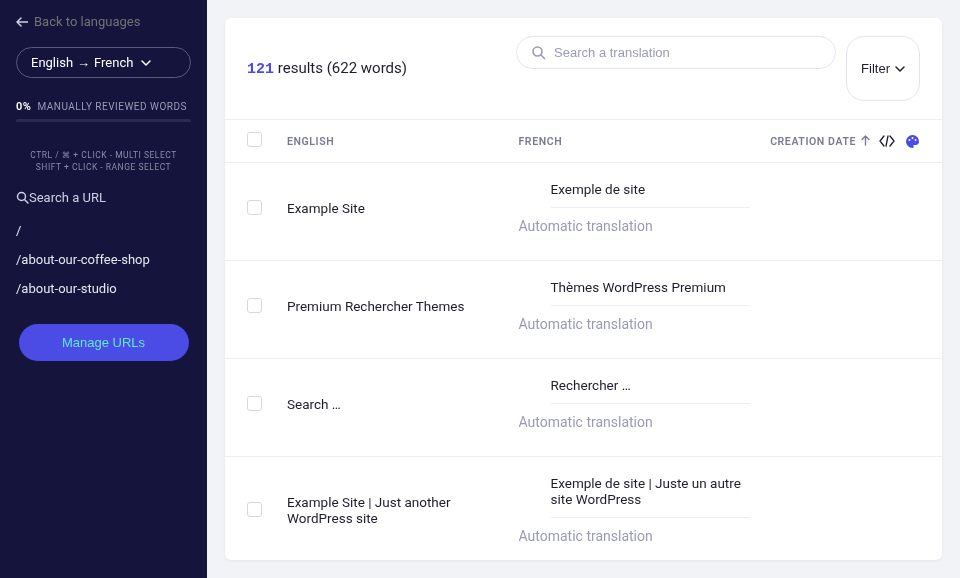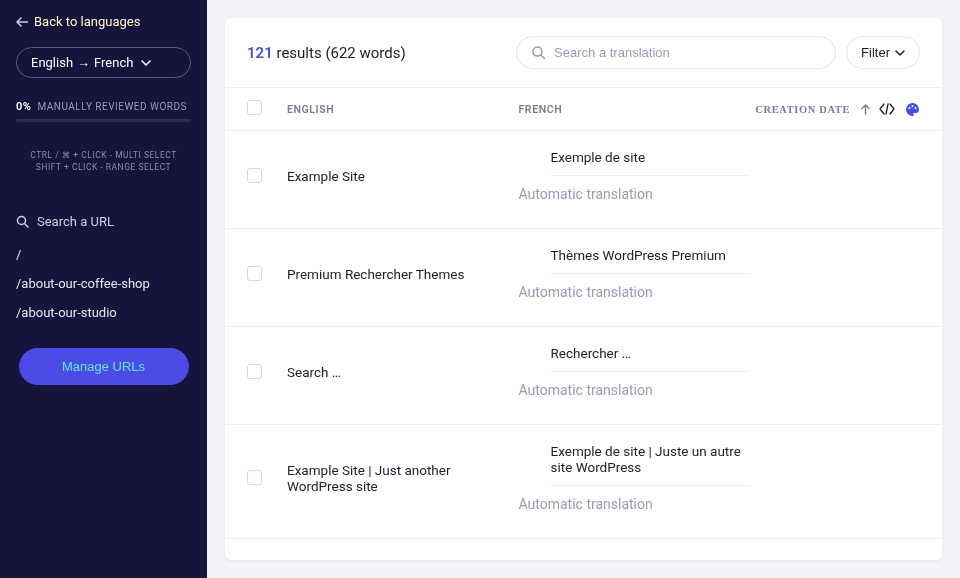--- a/index.html
+++ b/index.html
@@ -17,21 +17,21 @@
   .sidebar {
     width: 207px;
     background: #14143c;
     color: #ffffff;
     padding: 14px 16px 0 16px;
     display: flex;
     flex-direction: column;
     font-size: 13px;
   }
   .back-link {
-    color: #fef9c3;
+    color: #737373;
     font-size: 13px;
     display: flex;
     align-items: center;
     gap: 6px;
     cursor: pointer;
     margin-bottom: 18px;
   }
   .lang-pill {
     border: 1px solid #5a5a7a;
     border-radius: 18px;
@@ -65,26 +65,24 @@
     text-align: center;
     font-size: 8.5px;
     color: #8b8ba8;
     letter-spacing: .5px;
     line-height: 1.4;
     margin-bottom: 16px;
   }
   .search-url {
     display: flex;
     align-items: center;
-    gap: 8px;
     color: #cfd0e6;
     font-size: 13px;
     margin-bottom: 18px;
     cursor: text;
-    margin-top: 24px;
   }
   .url-list { display: flex; flex-direction: column; gap: 14px; margin-bottom: 28px; }
   .url-item { color: #e6e6f0; font-size: 13px; cursor: pointer; white-space: nowrap; overflow: hidden; text-overflow: ellipsis; }
   .manage-btn {
     background: #4b4be6;
     color: #5eead4;
     border: none;
     border-radius: 20px;
     padding: 11px 20px;
     font-size: 13px;
@@ -109,21 +107,21 @@
     overflow: hidden;
     box-shadow: 0 1px 3px rgba(20,20,60,.06);
   }
   .card-header {
     display: flex;
     align-items: center;
     justify-content: space-between;
     padding: 18px 22px;
   }
   .results-text { font-size: 15px; color: #1e1e2d; }
-  .results-text .count { color: #4b4be6; font-weight: 600; }
+  .results-text .count { color: #4b4be6; font-weight: 600; font-family: Liberation Mono, monospace; }
   .header-right { display: flex; gap: 10px; align-items: flex-start; }
   .search-box {
     display: flex;
     align-items: center;
     gap: 8px;
     border: 1px solid #e3e4ee;
     border-radius: 22px;
     padding: 8px 14px;
     width: 320px;
   }
@@ -132,21 +130,21 @@
     outline: none;
     font-size: 13px;
     flex: 1;
     color: #333;
   }
   .search-box input::placeholder { color: #9a9ab8; }
   .filter-btn {
     border: 1px solid #e3e4ee;
     background: #fff;
     border-radius: 18px;
-    padding: 8px 14px;
+    padding: 24px 14px;
     font-size: 13px;
     color: #1e1e2d;
     display: flex;
     align-items: center;
     gap: 5px;
     cursor: pointer;
   }
   .table-head {
     display: flex;
     align-items: center;
@@ -154,21 +152,21 @@
     border-top: 1px solid #eceef5;
     border-bottom: 1px solid #eceef5;
     font-size: 10.5px;
     letter-spacing: .6px;
     color: #7a7a96;
     font-weight: 600;
   }
   .col-check { width: 40px; }
   .col-source { flex: 1; }
   .col-target { flex: 1; }
-  .col-date { width: 120px; display: flex; gap: 11px; justify-content: flex-end; font-family: Liberation Serif, serif; }
+  .col-date { width: 120px; display: flex; gap: 5px; justify-content: flex-end; }
   .col-icons { width: 50px; display: flex; gap: 10px; justify-content: flex-end; align-items: center; }
   .checkbox {
     width: 15px; height: 15px;
     border: 1.5px solid #d6d7e6;
     border-radius: 3px;
     display: inline-block;
     cursor: pointer;
   }
   .rows { flex: 1; overflow-y: auto; }
   .row {

